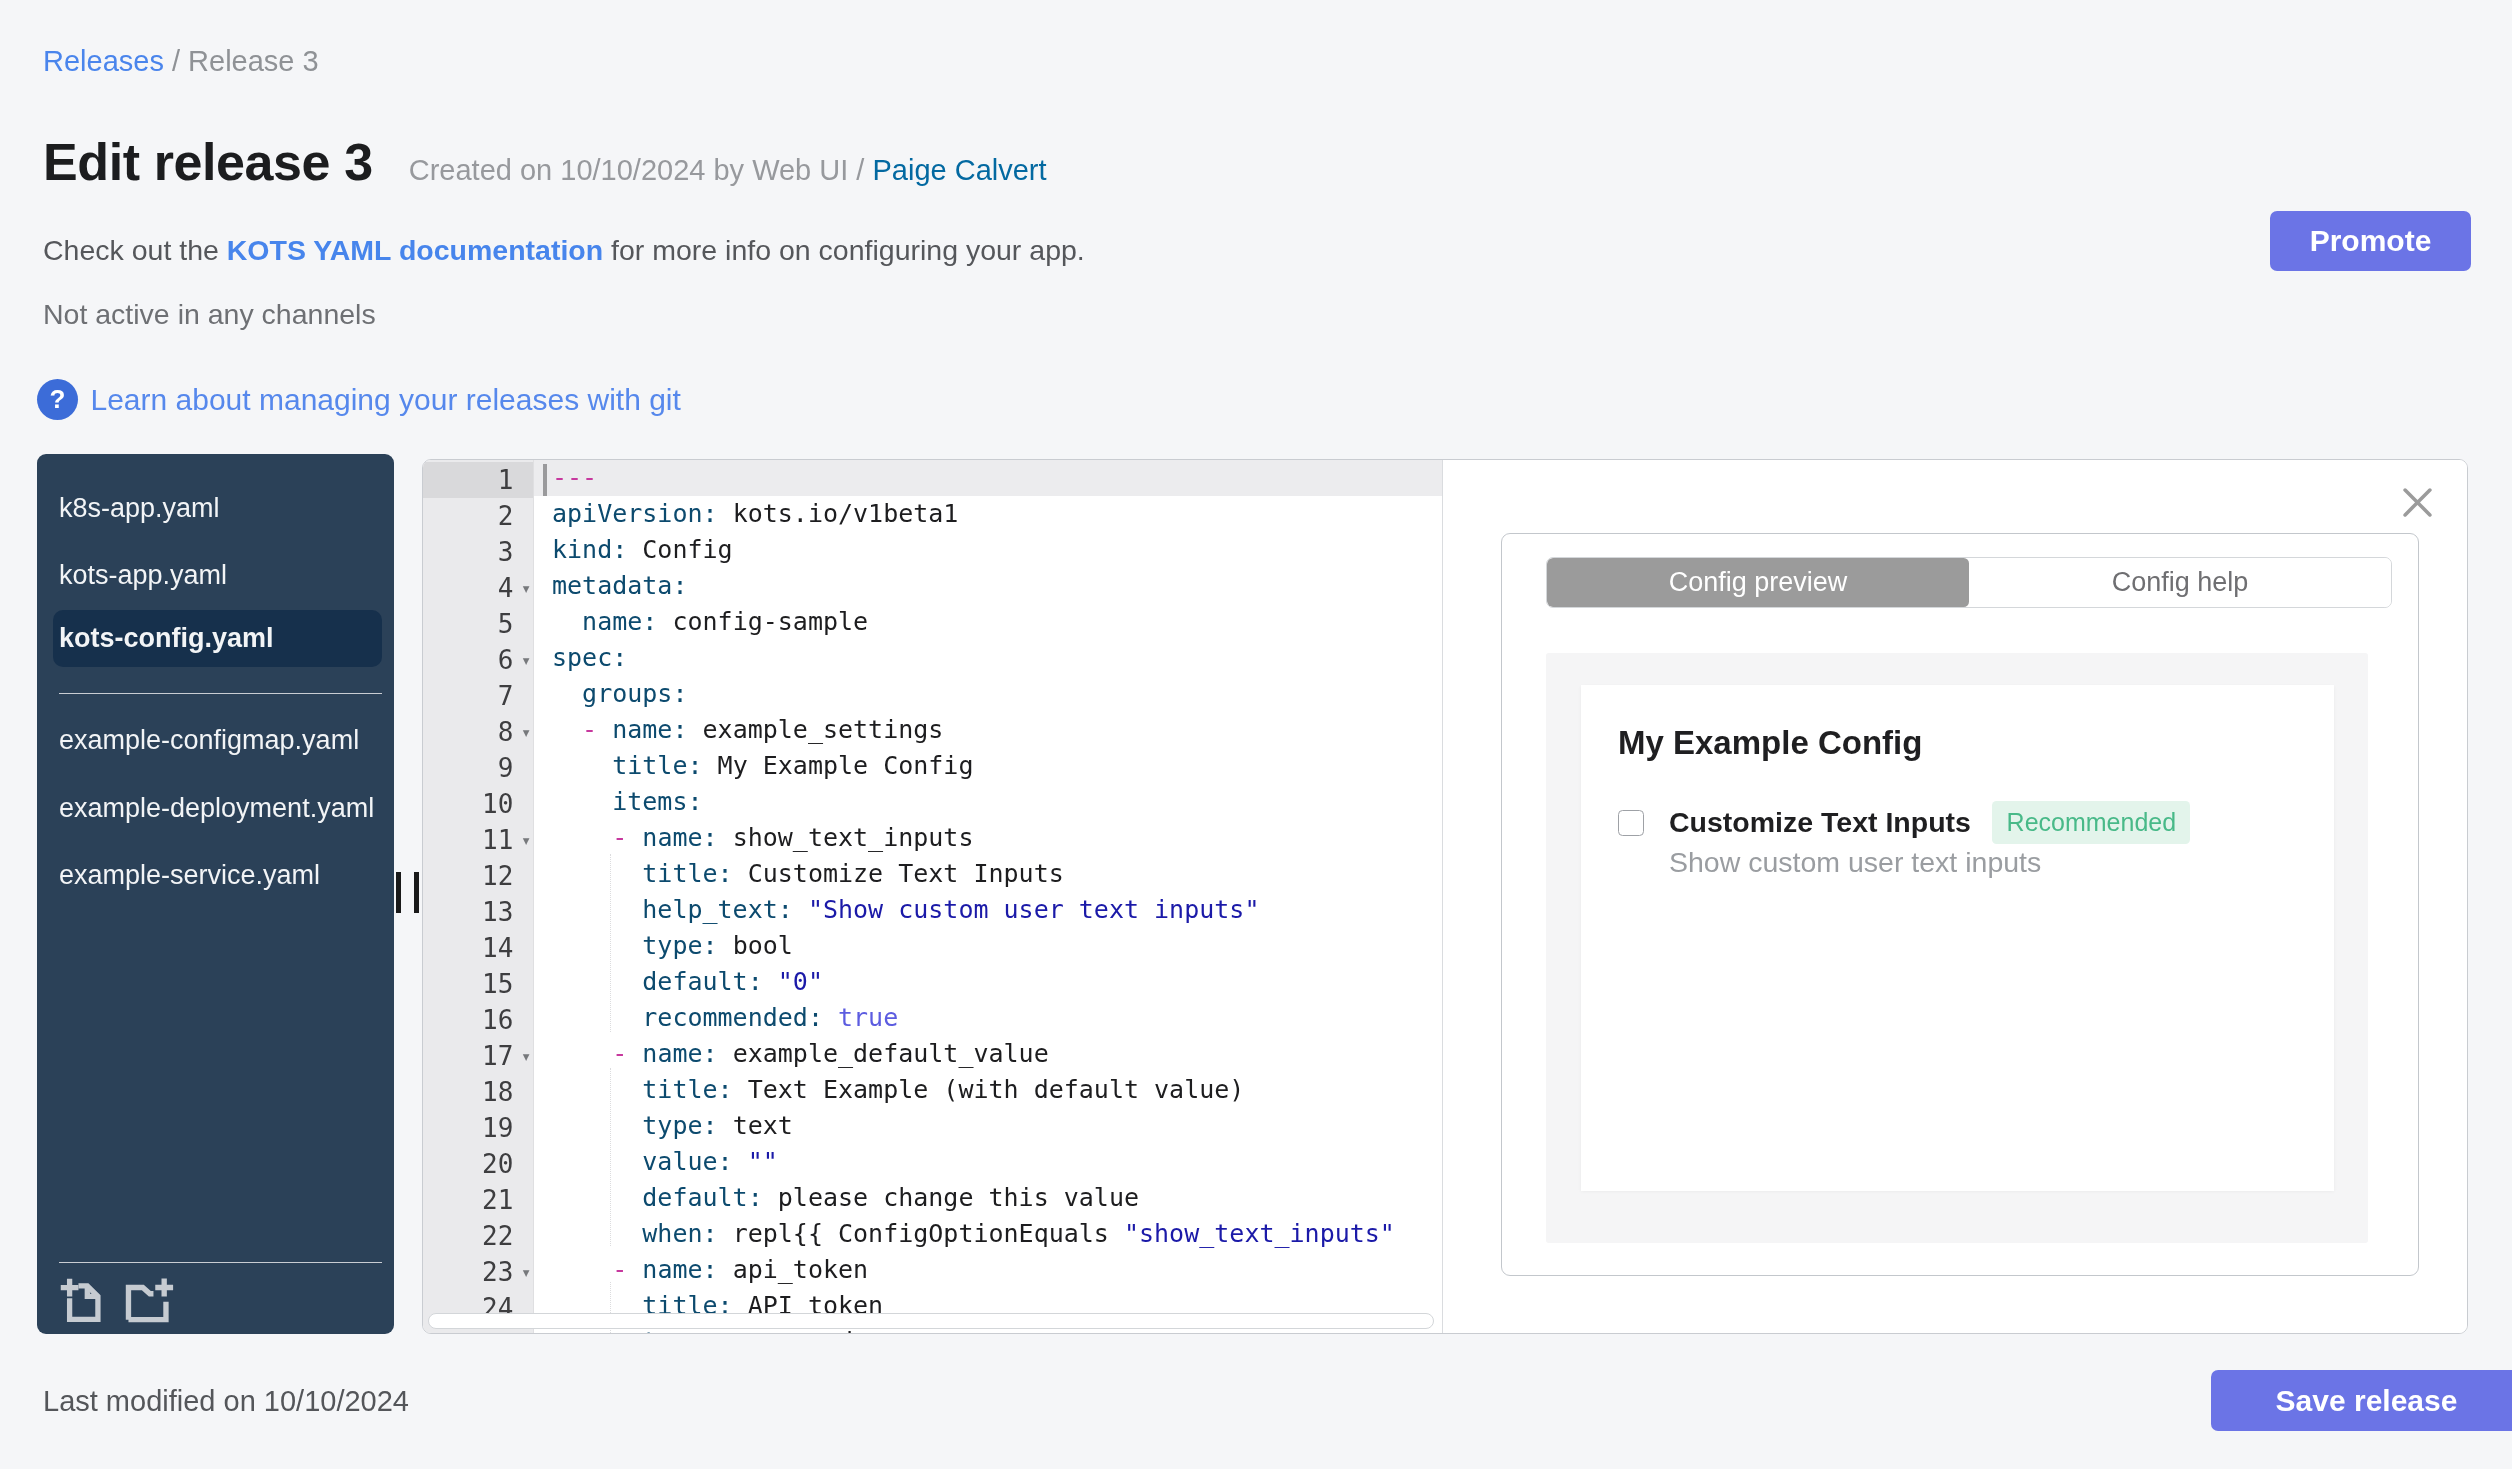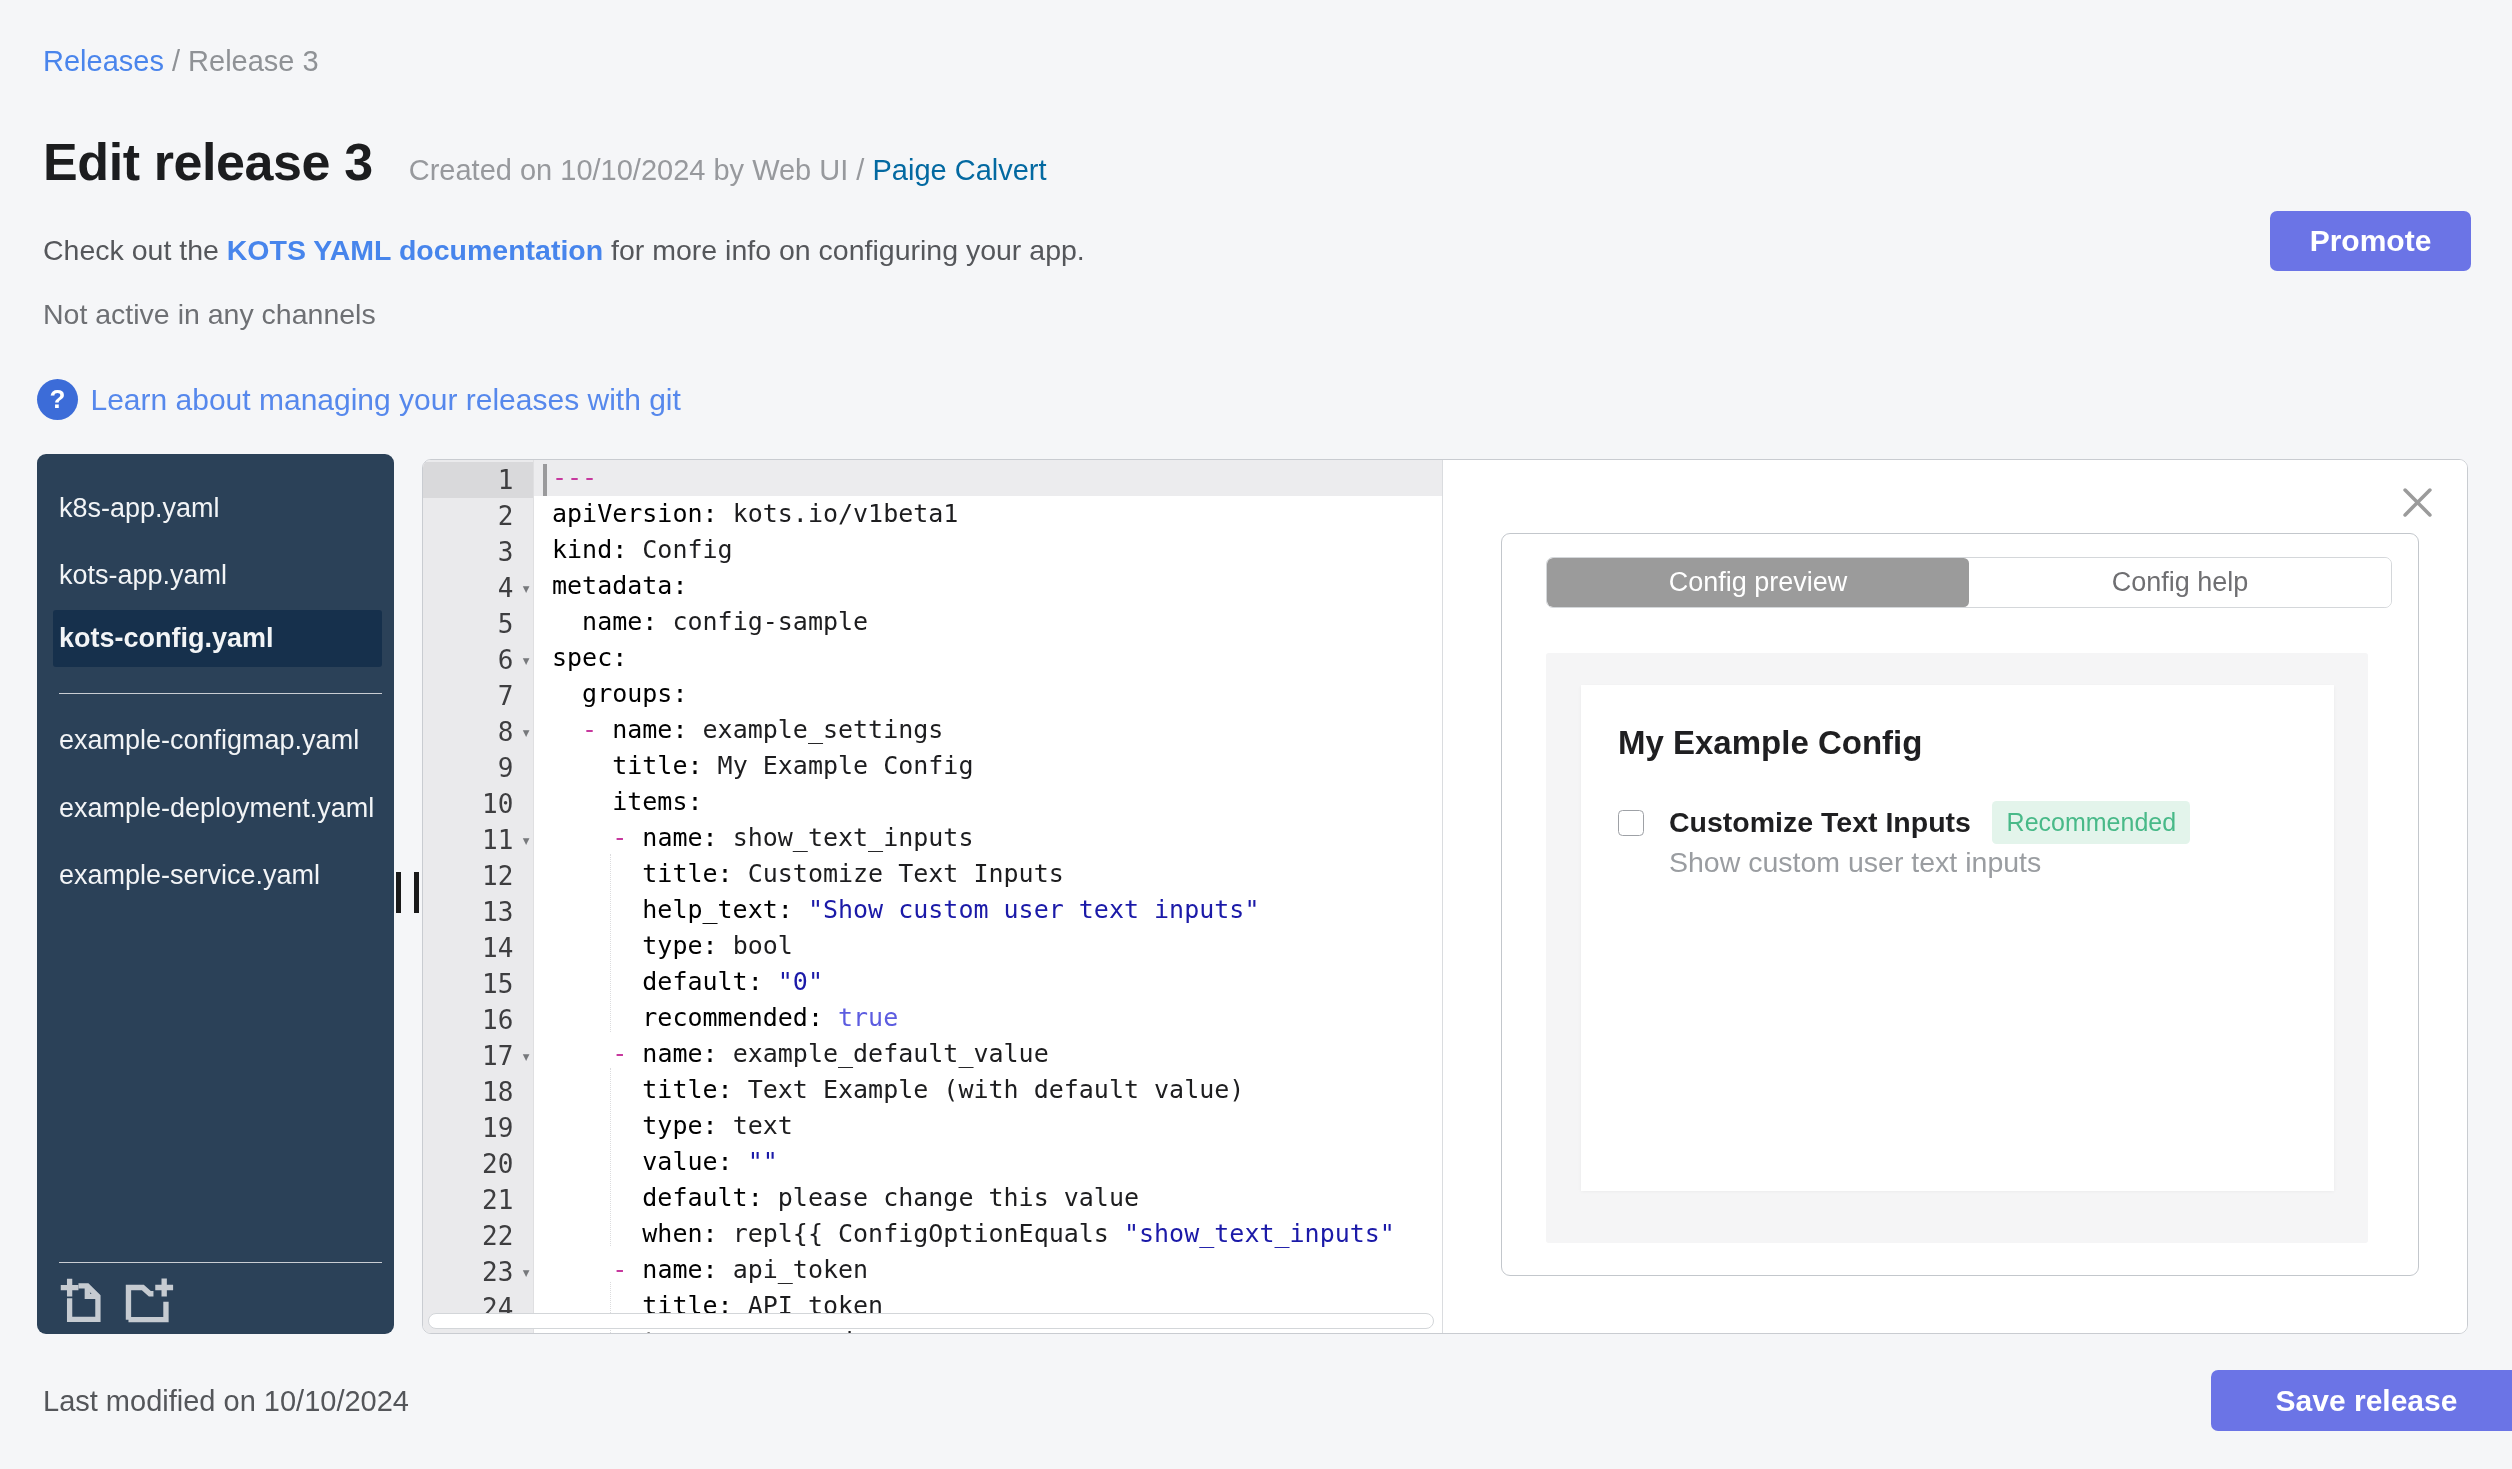--- a/index.html
+++ b/index.html
@@ -33,21 +33,21 @@
   .footer-note { position:absolute; left:43px; top:1385px; font-size:29px; color:#54565A; }
 
   
   .sidebar { position:absolute; left:37px; top:454px; width:357px; height:880px;
     background:#2B4158; border-radius:9px; color:#fff; padding:0 11.6px 0 22px; overflow:hidden; }
   .file { font-size:27px; line-height:45px; color:#F2F4F6; cursor:pointer; }
   .file.two-line { line-height:45px; }
   #files-top .file:nth-child(1) { margin-top:32px; }
   #files-top .file:nth-child(2) { margin-top:22px; }
   #files-top .file.selected { margin-top:11.6px; height:57px; line-height:57px;
-    background:#16304C; font-weight:700; margin-left:-6.2px; padding-left:6.2px; border-radius:3px; }
+    background:#16304C; font-weight:700; margin-left:-6.2px; padding-left:6.2px; border-radius:10px; }
   .side-divider { height:1.8px; background:#C9CDD3; margin-top:26px; margin-left:0; }
   #files-bottom .file:nth-child(1) { margin-top:24px; }
   #files-bottom .file:nth-child(2) { margin-top:23px; }
   #files-bottom .file:nth-child(3) { margin-top:21.4px; }
   .sidebar-footer { position:absolute; left:22px; right:11.6px; bottom:0; height:72px;
     border-top:1.8px solid #C9CDD3; display:flex; align-items:center; gap:18px; padding-top:3.6px; }
   .side-icon { cursor:pointer; display:flex; }
 
   
   .main-card { position:absolute; left:422px; top:459px; width:2046px; height:875px;
@@ -59,21 +59,21 @@
   .gcell { height:36px; position:relative; text-align:right; padding-right:19.6px;
     font-family:"DejaVu Sans Mono", monospace; font-size:26px; line-height:36px; color:#3E3E40; }
   .gcell:first-child { margin-top:1.8px; }
   .gcell.active { background:#D9D9DB; }
   .fold { position:absolute; right:1.8px; top:0; font-size:17px; color:#77797C; line-height:36px; }
   .code { position:absolute; left:111px; right:0; top:0; height:100%; overflow:hidden; }
   .crow { height:36px; line-height:36px; white-space:pre; padding-left:18px;
     font-family:"DejaVu Sans Mono", monospace; font-size:25px; color:#1D1D1F; }
   .crow:first-child { margin-top:1.8px; }
   .crow.active { background:#ECECEE; }
-  .tok-key { color:#000000; }
+  .tok-key { color:#0c4a6e; }
   .tok-str { color:#1B1AA8; }
   .tok-const { color:#5C5CE0; }
   .tok-meta { color:#C7399E; }
   .tok-plain { color:#1D1D1F; }
   .cursor { position:absolute; left:9px; top:3.6px; width:3.6px; height:32px; background:#9A9A9C; }
   .indent-guide { position:absolute; width:0; border-left:1.8px dotted #DCDCDE; left:76px; }
   .hscrollbar { position:absolute; left:5.3px; bottom:3.6px; width:1006px; height:16px;
     border:1.8px solid #D3D6D9; border-radius:8px; background:#fff; }
 
   

